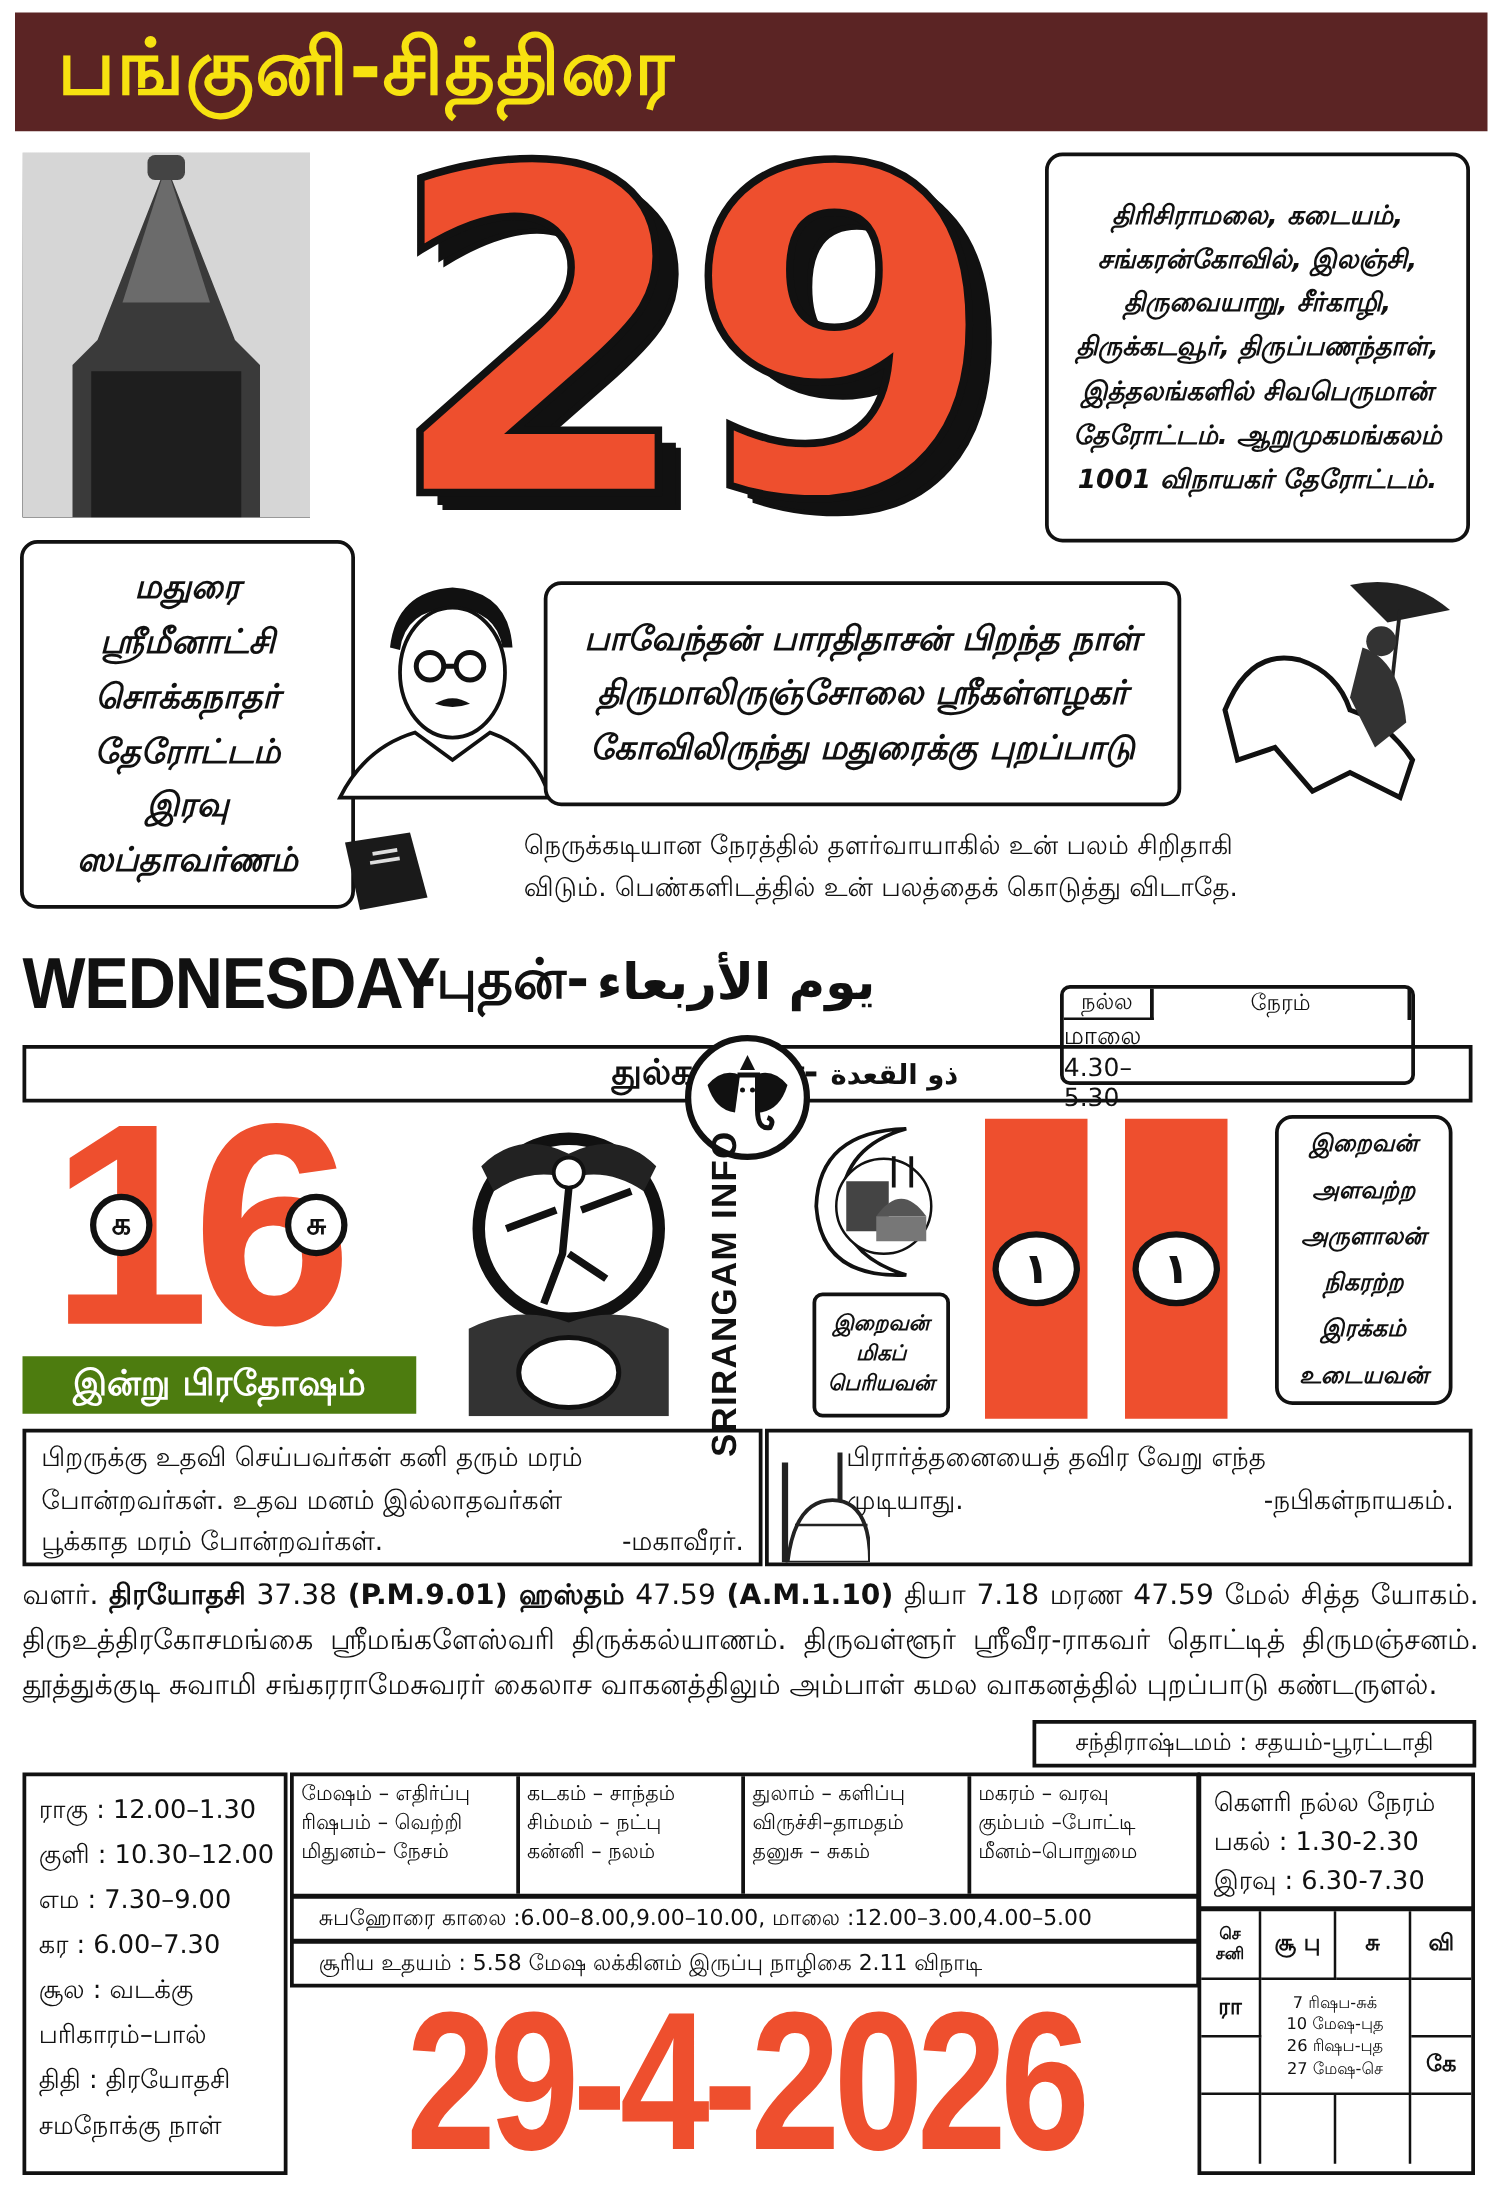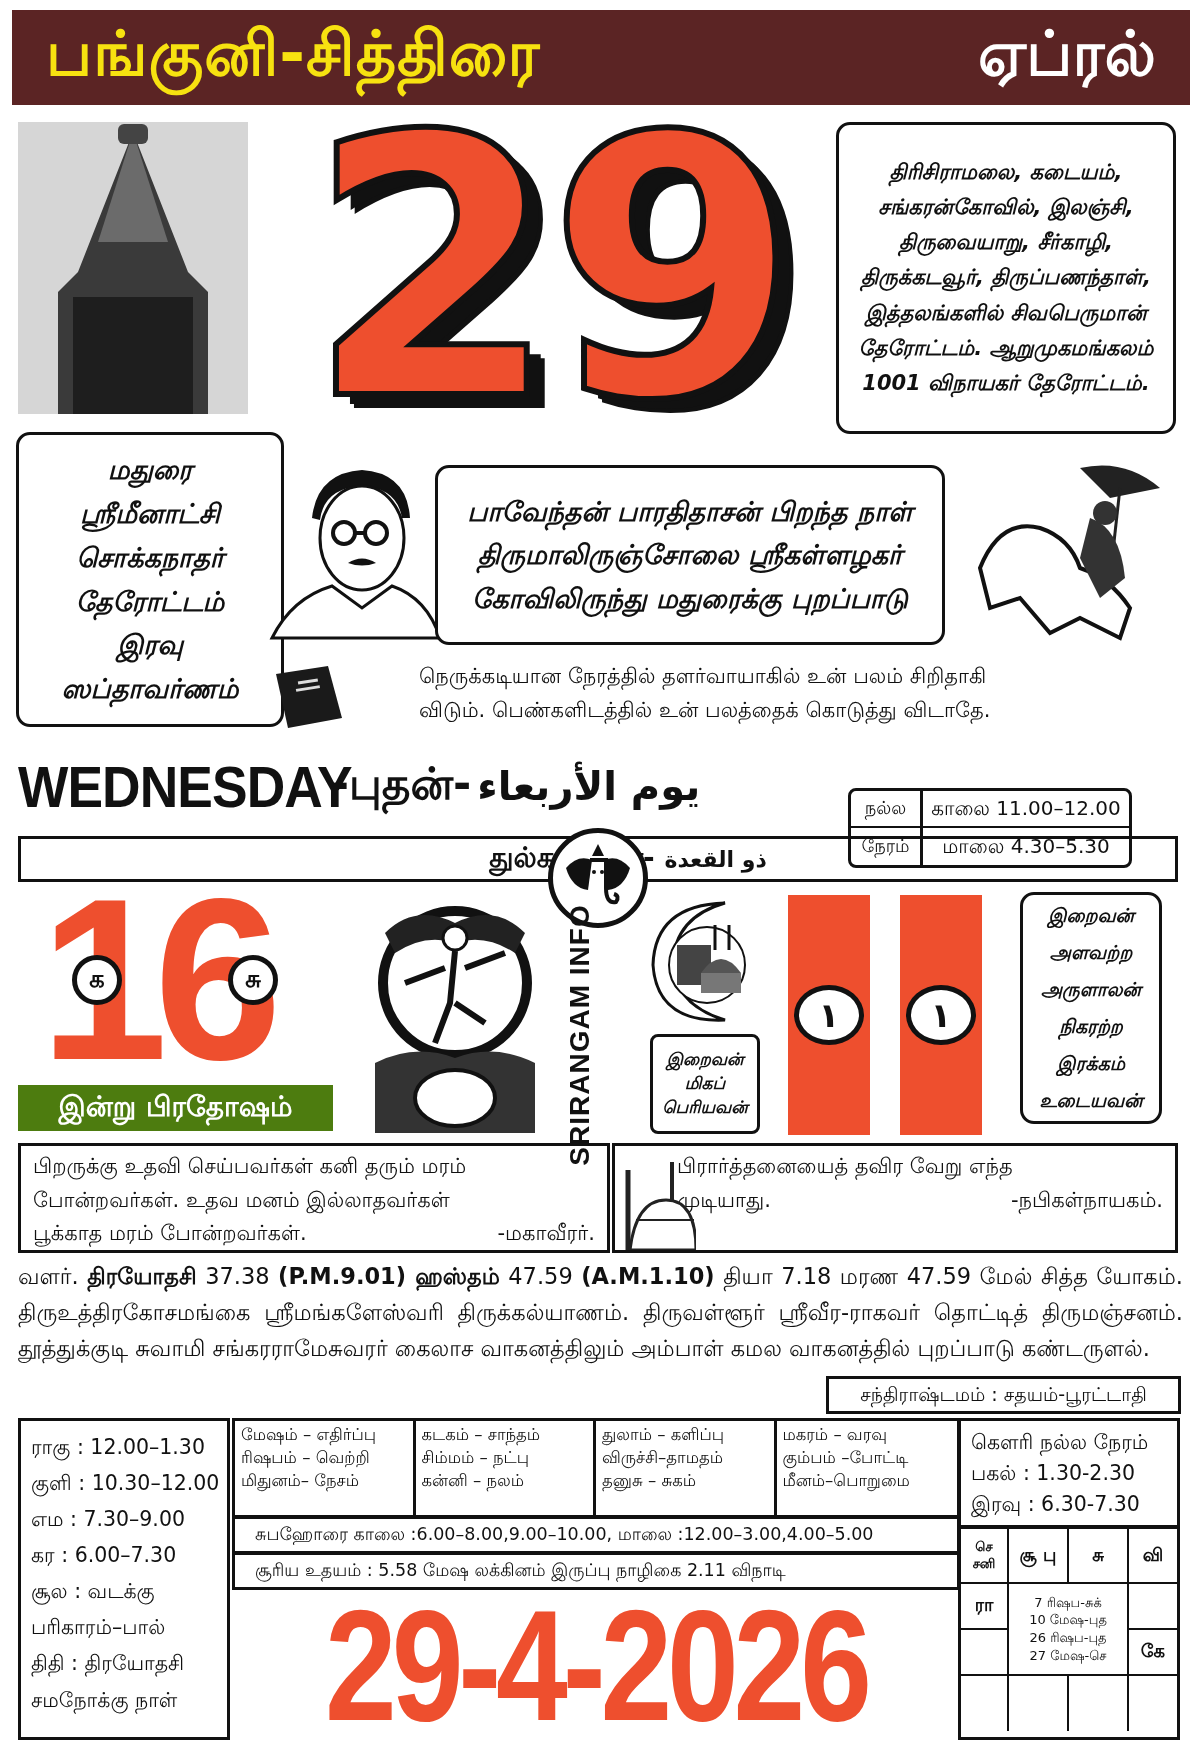--- a/index.html
+++ b/index.html
@@ -115,21 +115,20 @@
 
   
   #date-big { left: 235px; top: 1590px; width: 722px; height: 150px; display: flex; align-items: center; justify-content: center; }
   #date-big span { font-family: "Liberation Sans", sans-serif; font-weight: bold; font-size: 150px; color: #ee4f2e; letter-spacing: -6px; transform: scaleX(0.86) scaleY(1.05); white-space: nowrap; }
 </style>
 </head>
 <body>
 
 <div id="header" class="abs">
   <span class="tamil-month">பங்குனி-சித்திரை</span>
-  <span class="eng-month">ஏப்ரல்</span>
 </div>
 
 <div id="temple-img" class="abs">
   <svg viewBox="0 0 230 292">
     <rect width="230" height="292" fill="#d6d6d6"></rect>
     <path d="M115 10 L60 150 L40 170 L40 292 L190 292 L190 170 L170 150 Z" fill="#3a3a3a"></path>
     <path d="M115 10 L80 120 L150 120 Z" fill="#6b6b6b"></path>
     <rect x="55" y="175" width="120" height="117" fill="#1e1e1e"></rect>
     <rect x="100" y="2" width="30" height="20" fill="#444" rx="6"></rect>
   </svg>
@@ -198,21 +197,20 @@
   <p>விடும். பெண்களிடத்தில் உன் பலத்தைக் கொடுத்து விடாதே.</p>
 </div>
 
 <div id="weekday" class="abs">
   <span class="eng">WEDNESDAY</span>
   <span style="font-size:44px;font-weight:bold;margin-left:-50px;">-புதன்-</span>
   <span class="arabic">يوم الأربعاء</span>
 </div>
 <div id="good-time" class="abs">
   <div class="lbl r1">நல்ல</div>
-  <div class="r1">காலை 11.00–12.00</div>
   <div class="lbl">நேரம்</div>
   <div>மாலை 4.30–5.30</div>
 </div>
 
 <div id="year-band" class="abs">
   <span class="right">
     <span>துல்கா அதா-</span>
     <span style="font-size:22px">ذو القعدة</span>
   </span>
 </div>

